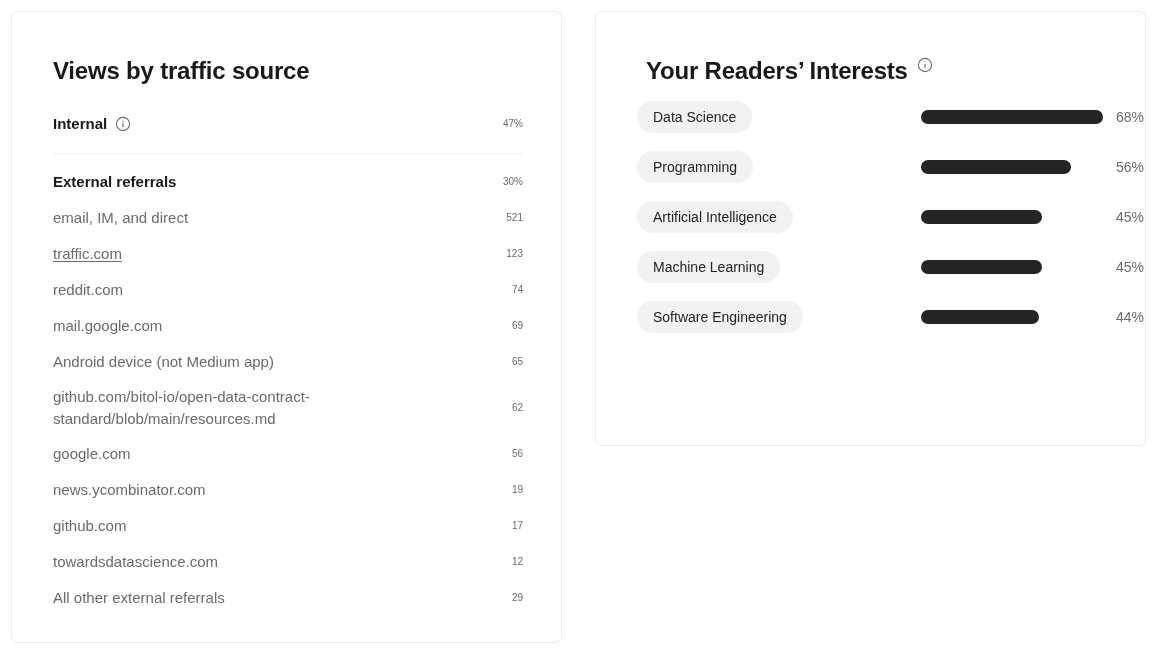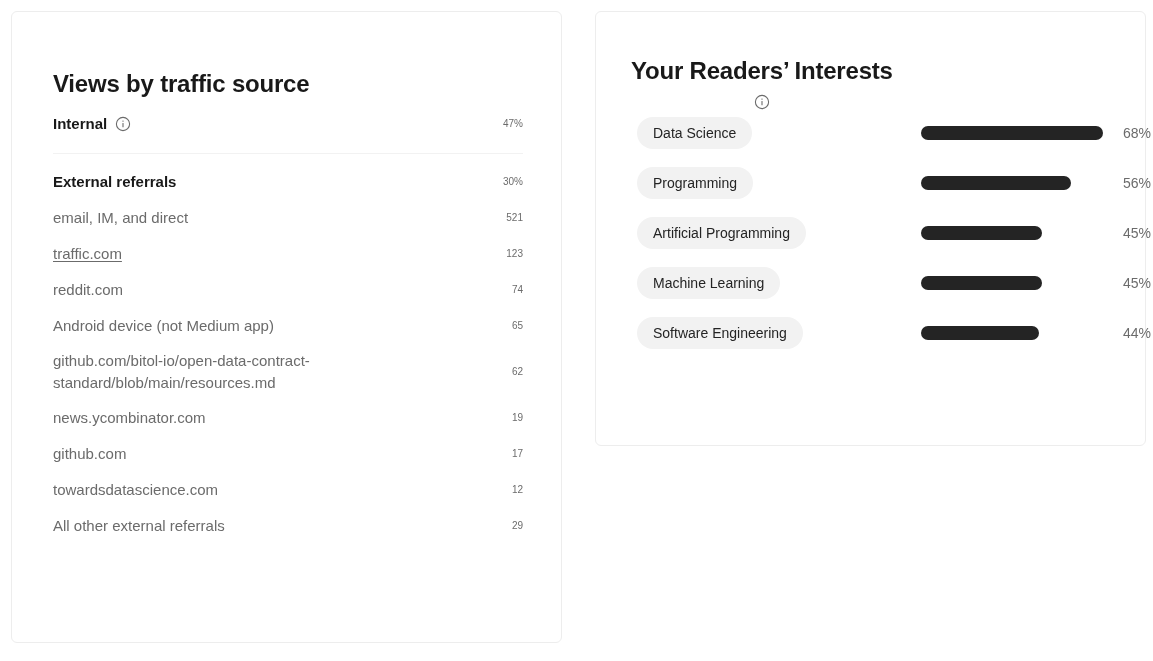--- a/index.html
+++ b/index.html
@@ -45,31 +45,29 @@
     font-size: 24px;
     font-weight: 700;
     color: #191919;
     letter-spacing: -0.2px;
     line-height: 28px;
   }
 
   #traffic-title {
     position: absolute;
     left: 41px;
-    top: 58px;
+    top: 45px;
   }
 
   .title-row {
     position: absolute;
-    left: 35px;
+    left: 50px;
     top: 45px;
     display: flex;
-    align-items: center;
     gap: 9px;
-    flex-direction: column;
   }
 
   
   .info-icon {
     display: inline-flex;
     align-items: center;
     justify-content: center;
     width: 16px;
     height: 16px;
     flex: 0 0 16px;
@@ -137,21 +135,21 @@
   }
 
   .row-internal { min-height: 30px; padding-bottom: 10px; justify-content: space-between; }
 
   .wrap-label { white-space: normal; word-break: break-word; line-height: 22px; }
 
   
   #interest-list {
     position: absolute;
     left: 41px;
-    top: 96px;
+    top: 80px;
     width: 470px;
   }
 
   .interest-row {
     display: flex;
     align-items: center;
     height: 50px;
   }
 
   .tag {
@@ -165,21 +163,21 @@
     line-height: 20px;
     color: #242424;
     white-space: nowrap;
   }
 
   .bar-area {
     position: absolute;
     left: 284px;
     display: flex;
     align-items: center;
-    gap: 20px;
+    gap: 13px;
   }
 
   .bar-track { width: 182px; height: 14px; position: relative; }
 
   .bar-fill {
     height: 14px;
     background: #242424;
     border-radius: 100px;
   }
 
@@ -238,29 +236,41 @@
             <div class="row-value">123</div>
           </div>
           <div class="row">
             <div class="row-label">
               <span class="wrap-label">reddit.com</span>
             </div>
             <div class="row-value">74</div>
           </div>
           <div class="row">
             <div class="row-label">
+              <span class="wrap-label">mail.google.com</span>
+            </div>
+            <div class="row-value">69</div>
+          </div>
+          <div class="row">
+            <div class="row-label">
               <span class="wrap-label">Android device (not Medium app)</span>
             </div>
             <div class="row-value">65</div>
           </div>
           <div class="row">
             <div class="row-label">
               <span class="wrap-label">github.com/bitol-io/open-data-contract-standard/blob/main/resources.md</span>
             </div>
             <div class="row-value">62</div>
+          </div>
+          <div class="row">
+            <div class="row-label">
+              <span class="wrap-label">google.com</span>
+            </div>
+            <div class="row-value">56</div>
           </div>
           <div class="row">
             <div class="row-label">
               <span class="wrap-label">news.ycombinator.com</span>
             </div>
             <div class="row-value">19</div>
           </div>
           <div class="row">
             <div class="row-label">
               <span class="wrap-label">github.com</span>
@@ -310,21 +320,21 @@
         <div class="interest-row">
           <span class="tag">Programming</span>
           <div class="bar-area">
             <div class="bar-track">
               <div class="bar-fill" style="width: 150.08px; background: rgb(36, 36, 36);"></div>
             </div>
             <span class="bar-pct">56%</span>
           </div>
         </div>
         <div class="interest-row">
-          <span class="tag">Artificial Programming</span>
+          <span class="tag">Artificial Intelligence</span>
           <div class="bar-area">
             <div class="bar-track">
               <div class="bar-fill" style="width: 120.6px; background: rgb(36, 36, 36);"></div>
             </div>
             <span class="bar-pct">45%</span>
           </div>
         </div>
         <div class="interest-row">
           <span class="tag">Machine Learning</span>
           <div class="bar-area">

